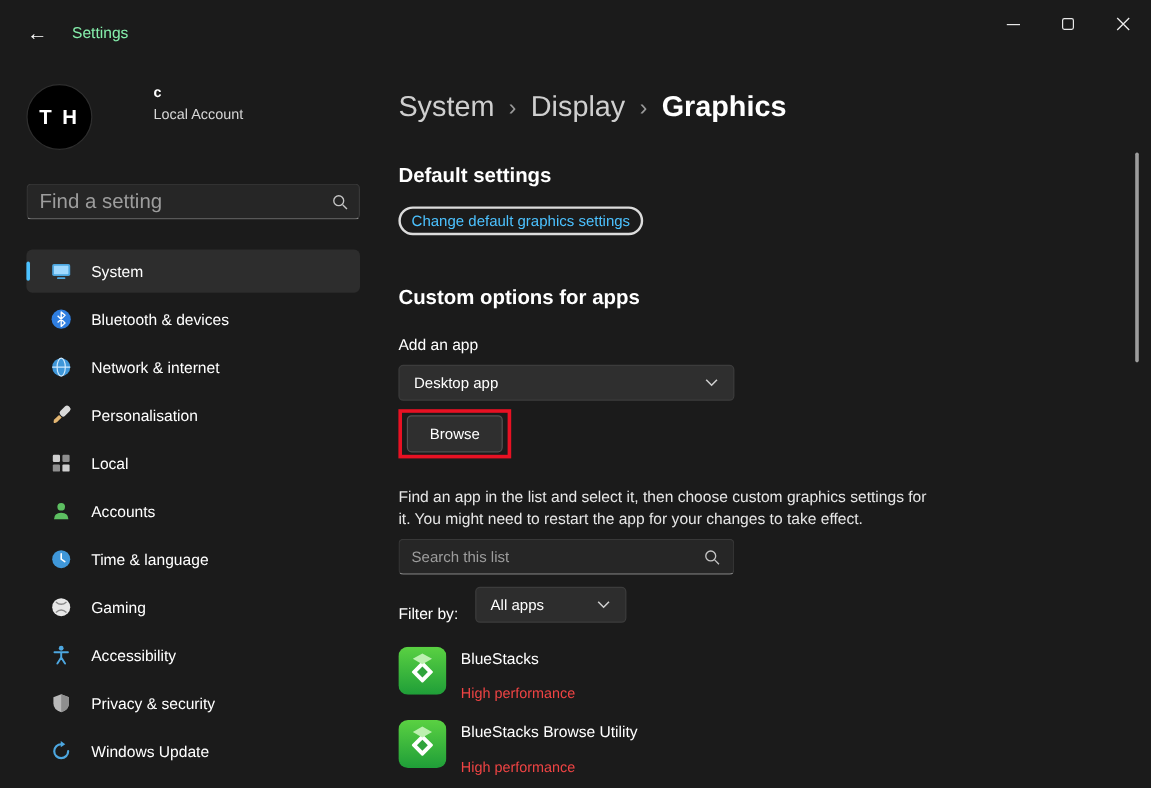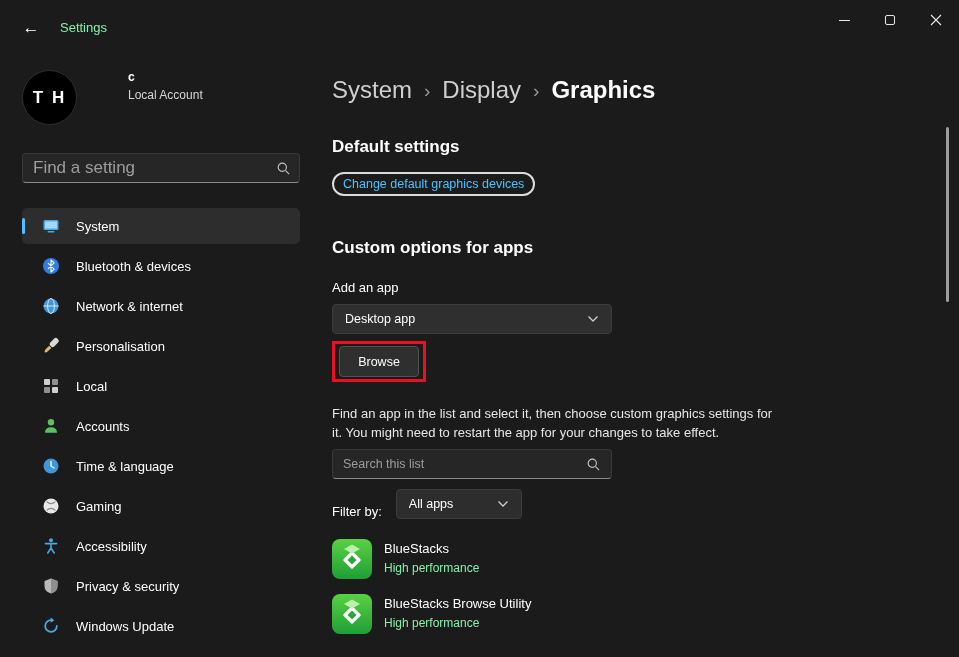--- a/index.html
+++ b/index.html
@@ -127,21 +127,21 @@
 
   .filter-row { margin-top:10px; display:flex; align-items:flex-end; }
   .filter-label { font-size:13px; color:#ffffff; margin-right:14px; }
 
   .app-row { display:flex; align-items:flex-start; cursor:pointer; }
   .app-row.first { margin-top:20px; }
   .app-row.second { margin-top:15px; }
   .app-icon { width:40px; height:40px; flex-shrink:0; display:flex; }
   .app-text { margin-left:12px; padding-top:2px; }
   .app-name { font-size:13px; color:#ffffff; }
-  .app-setting { font-size:12px; color:#86efac; margin-top:5px; }
+  .app-setting { font-size:12px; color:#ef4444; margin-top:15px; }
 
   
   .scroll-thumb {
     position:absolute; right:10px; top:127px;
     width:3px; height:175px; border-radius:2px; background:#9d9d9d;
     cursor:pointer;
   }
 </style>
 </head>
 <body>
@@ -309,21 +309,21 @@
       <div class="breadcrumb">
         <span class="crumb">System</span>
         <span class="crumb-sep">›</span>
         <span class="crumb">Display</span>
         <span class="crumb-sep">›</span>
         <span class="crumb current">Graphics</span>
       </div>
 
       <h2 class="section h-default">Default settings</h2>
 
-      <button class="link-pill">Change default graphics devices</button>
+      <button class="link-pill">Change default graphics settings</button>
 
       <h2 class="section h-custom">Custom options for apps</h2>
 
       <div class="field-label">Add an app</div>
 
       <div class="dropdown">
         <span>Desktop app</span>
         <svg width="12" height="8" viewBox="0 0 12 8">
             <path d="M1.5 1.5 L6 6 L10.5 1.5" stroke="#cfcfcf" stroke-width="1.3" fill="none"></path>
           </svg>

